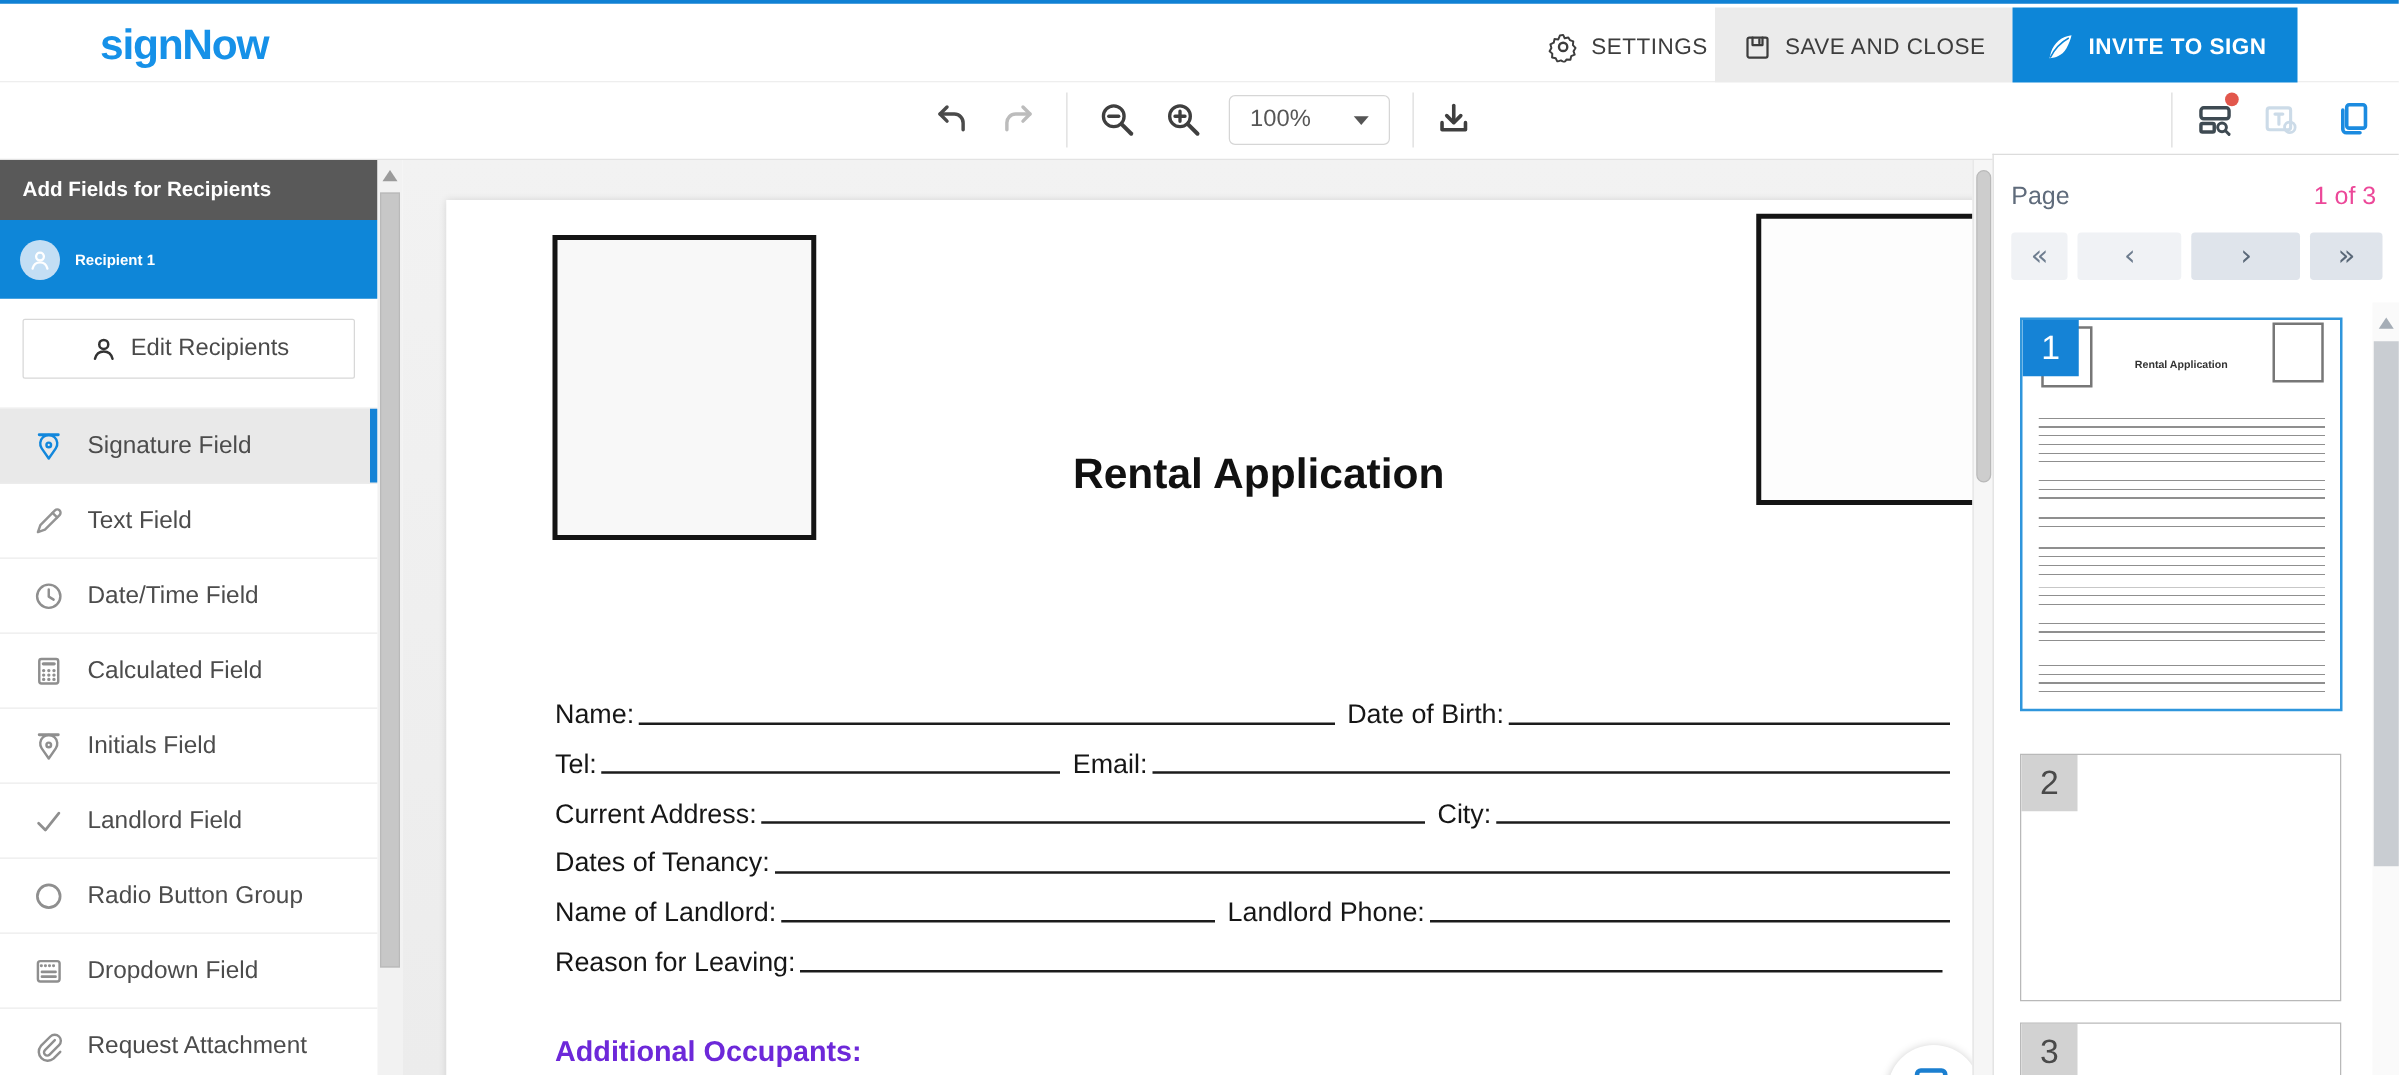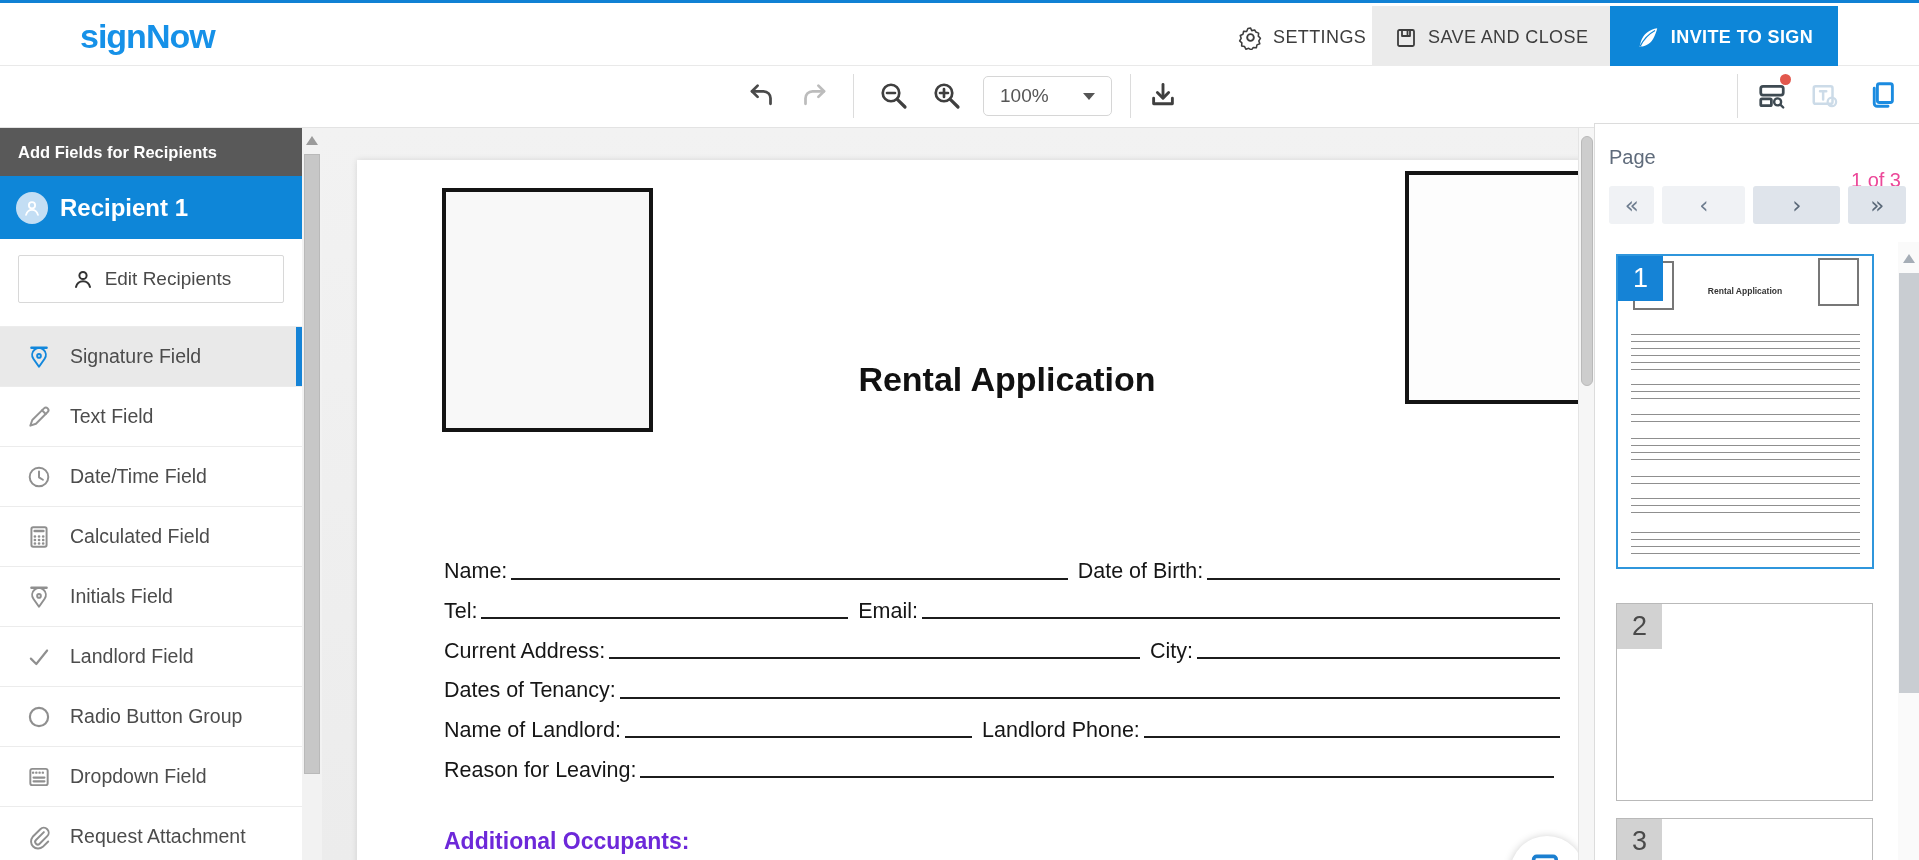--- a/index.html
+++ b/index.html
@@ -33,21 +33,21 @@
     padding:4px 16px; font-size:19px; color:#565656; cursor:pointer; background:#fff; }
   .zoom-select .caret { margin-left:auto; width:0; height:0; border-left:6px solid transparent;
     border-right:6px solid transparent; border-top:7px solid #555; }
   .red-dot { position:absolute; right:-4px; top:-6px; width:11px; height:11px;
     border-radius:50%; background:#e2574c; }
 
   
   .sidebar { position:absolute; left:0; top:128px; width:302px; height:732px; background:#fff; }
   .sb-header { height:48px; background:#595959; color:#fff; font-weight:bold; font-size:16.5px;
     display:flex; align-items:center; padding-left:18px; }
-  .sb-recipient { height:63px; background:#0e86d8; color:#fff; font-weight:bold; font-size:24px;
+  .sb-recipient { height:63px; background:#0e86d8; color:#fff; font-weight:bold; font-size:12px;
     display:flex; align-items:center; padding-left:16px; gap:12px; cursor:pointer; }
   .avatar { width:32px; height:32px; border-radius:50%; background:#c3def4;
     display:flex; align-items:center; justify-content:center; }
   .edit-btn { position:absolute; left:18px; top:127px; width:266px; height:48px;
     border:1px solid #d8d8d8; border-radius:2px; background:#fff; display:flex;
     align-items:center; justify-content:center; gap:10px; font-size:19px; color:#4a4a4a; cursor:pointer; }
   .field-list { position:absolute; left:0; top:198px; width:302px; border-top:1px solid #ececec; }
   .field-item { position:relative; height:60px; display:flex; align-items:center; gap:18px;
     padding-left:26px; border-bottom:1px solid #ececec; font-size:19.5px; color:#4c4c4c; cursor:pointer; }
   .field-item .f-icon { width:26px; height:26px; display:flex; align-items:center; justify-content:center; }
@@ -88,21 +88,21 @@
 
   
   .chat-fab { position:absolute; left:1188px; top:708px; width:74px; height:74px; border-radius:50%;
     background:#fff; box-shadow:0 1px 8px rgba(0,0,0,.22); display:flex; justify-content:center;
     padding-top:12px; cursor:pointer; }
 
   
   .pages-panel { position:absolute; left:1594px; top:123px; width:325px; height:737px;
     background:#fff; border-left:1px solid #dcdcdc; border-top:1px solid #dcdcdc; }
   .pp-head { position:absolute; left:14px; top:22px; width:292px; display:flex;
-    font-size:20px; color:#5f6b7b;flex-direction:column; }
+    font-size:20px; color:#5f6b7b; }
   .pp-count { margin-left:auto; color:#ec4899; }
   .pp-nav { position:absolute; left:14px; top:62px; width:297px; display:flex; gap:8px; }
   .pp-btn { height:38px; border-radius:3px; display:flex; align-items:center; justify-content:center;
     font-size:23px; color:#6e7d8f; cursor:pointer; background:#f0f2f5;
     font-family:"DejaVu Sans", sans-serif; }
   .pp-btn.dark { background:#dfe4eb; color:#5a6878; }
   .pp-first { width:48px; } .pp-prev { width:88px; } .pp-next { width:92px; } .pp-last { width:61px; }
 
   .thumbs { position:absolute; left:0; top:118px; width:303px; height:619px; }
   .thumb { position:absolute; left:21px; background:#fff; border:1px solid #b9b9b9; overflow:hidden; }

